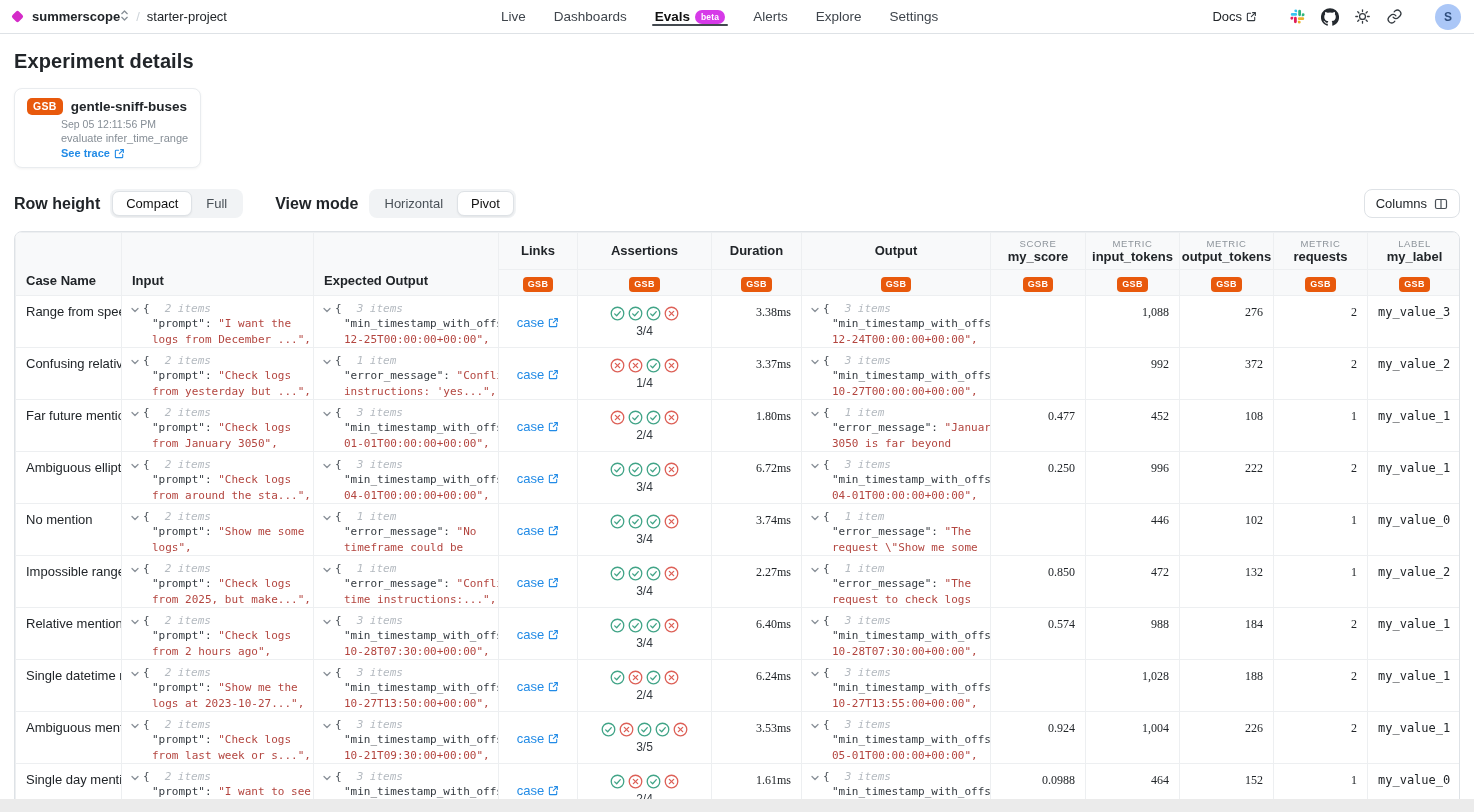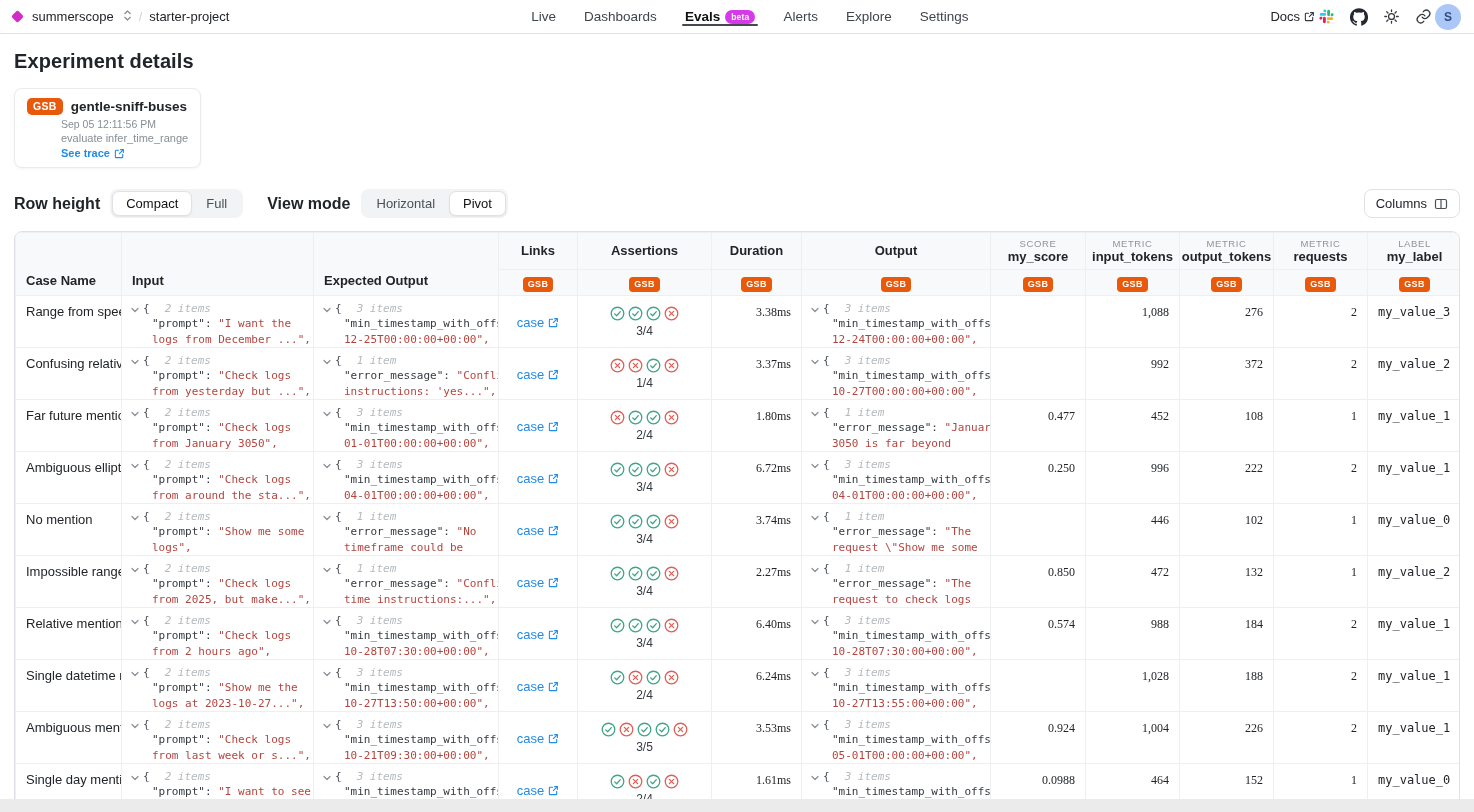--- a/index.html
+++ b/index.html
@@ -4,29 +4,29 @@
 <style>
   *{box-sizing:border-box;margin:0;padding:0}
   html,body{width:1474px;height:812px;overflow:hidden;background:#fff;
     font-family:"Liberation Sans",sans-serif;color:#212529;-webkit-font-smoothing:antialiased}
   svg{display:block}
 
   
   .topbar{height:34px;display:flex;align-items:center;padding:0 13px;border-bottom:1px solid #dee2e6;background:#fff}
   .tb-left{display:flex;align-items:center;gap:7px}
   .logo{width:9px;height:9px;background:var(--brand-logo,#d42bc8);transform:rotate(45deg);border-radius:2px;margin-right:3px}
-  .org-switch{display:flex;align-items:flex-start;gap:9px;background:none;border:none;font:inherit;font-size:13px;font-weight:400;color:#212529;cursor:pointer}
+  .org-switch{display:flex;align-items:flex-start;gap:0;background:none;border:none;font:inherit;font-size:13px;font-weight:700;color:#212529;cursor:pointer}
   .crumb-sep{color:#ced4da;font-size:13px}
   .project{font-size:13px;font-weight:500;color:#212529;cursor:pointer}
   .tb-nav{flex:1;display:flex;justify-content:center;align-items:stretch;gap:28px;height:18px}
   .nav-item{position:relative;display:flex;align-items:center;gap:5px;font-size:13.5px;color:#3f454c;cursor:pointer}
   .nav-item.active{color:#111;font-weight:600}
   .nav-item.active::after{content:"";position:absolute;left:-3px;right:-3px;bottom:0;height:2px;background:#43494f;border-radius:1px}
   .beta-badge{background:var(--beta-badge,#d63ae8);color:#fff;font-size:8.5px;font-weight:700;padding:2px 6px;border-radius:9px;letter-spacing:.2px}
-  .tb-right{display:flex;align-items:center;gap:3px}
+  .tb-right{display:flex;align-items:center;gap:32px}
   .docs{display:flex;align-items:center;gap:4px;font-size:13px;font-weight:500;color:#212529;cursor:pointer}
   .docs .icn{color:#343a40}
   .tb-icon{cursor:pointer;display:flex;align-items:center}
   .avatar{width:26px;height:26px;border-radius:50%;background:var(--avatar-bg,#abc7f7);color:var(--avatar-text,#2f4e7d);
     display:flex;align-items:center;justify-content:center;font-size:12px;font-weight:600;cursor:pointer}
 
   
   .main{padding:0 14px}
   .page-title{font-size:20px;font-weight:700;margin:16px 0 15px;letter-spacing:.1px}
   .exp-card{display:inline-block;border:1px solid #e9ecef;border-radius:8px;padding:9px 12px 8px;box-shadow:0 1px 3px rgba(0,0,0,.05);background:#fff}
@@ -36,21 +36,21 @@
   .exp-head .gsb-badge{font-size:10.5px;padding:3px 6px;border-radius:5px}
   .exp-name{font-size:13.5px;font-weight:700}
   .exp-meta{margin:3px 0 0 34px;display:flex;flex-direction:column;gap:2px}
   .exp-ts{font-size:10.5px;color:#868e96}
   .exp-desc{font-size:11px;color:#868e96}
   .trace-link{display:flex;align-items:center;gap:4px;font-size:11px;font-weight:600;color:var(--link,#228be6);cursor:pointer;margin-top:1px}
 
   
   .toolbar{display:flex;align-items:center;gap:10px;margin:21px 0 13px}
   .tb-label{font-size:16px;font-weight:600;color:#212529}
-  .seg{display:flex;background:#f1f3f5;border-radius:8px;padding:2px;margin-right:14px}
+  .seg{display:flex;background:#f1f3f5;border-radius:8px;padding:2px;margin-right:22px}
   .seg-opt{border:1px solid transparent;background:none;font:inherit;font-size:13px;color:#495057;padding:4px 13px;border-radius:7px;cursor:pointer}
   .seg-opt.active{background:#fff;border-color:#dee2e6;color:#111;font-weight:500;box-shadow:0 1px 2px rgba(0,0,0,.06)}
   .columns-btn{margin-left:auto;display:flex;align-items:center;gap:7px;background:#fff;border:1px solid #dee2e6;border-radius:8px;
     font:inherit;font-size:13px;color:#212529;padding:6px 11px;cursor:pointer}
 
   
   .table-wrap{border:1px solid #dee2e6;border-radius:8px;overflow:hidden;background:#fff}
   table{border-collapse:collapse;table-layout:fixed;width:1446px}
   th,td{border:1px solid #edeff1;overflow:hidden}
   thead th{background:#f8f9fa}

